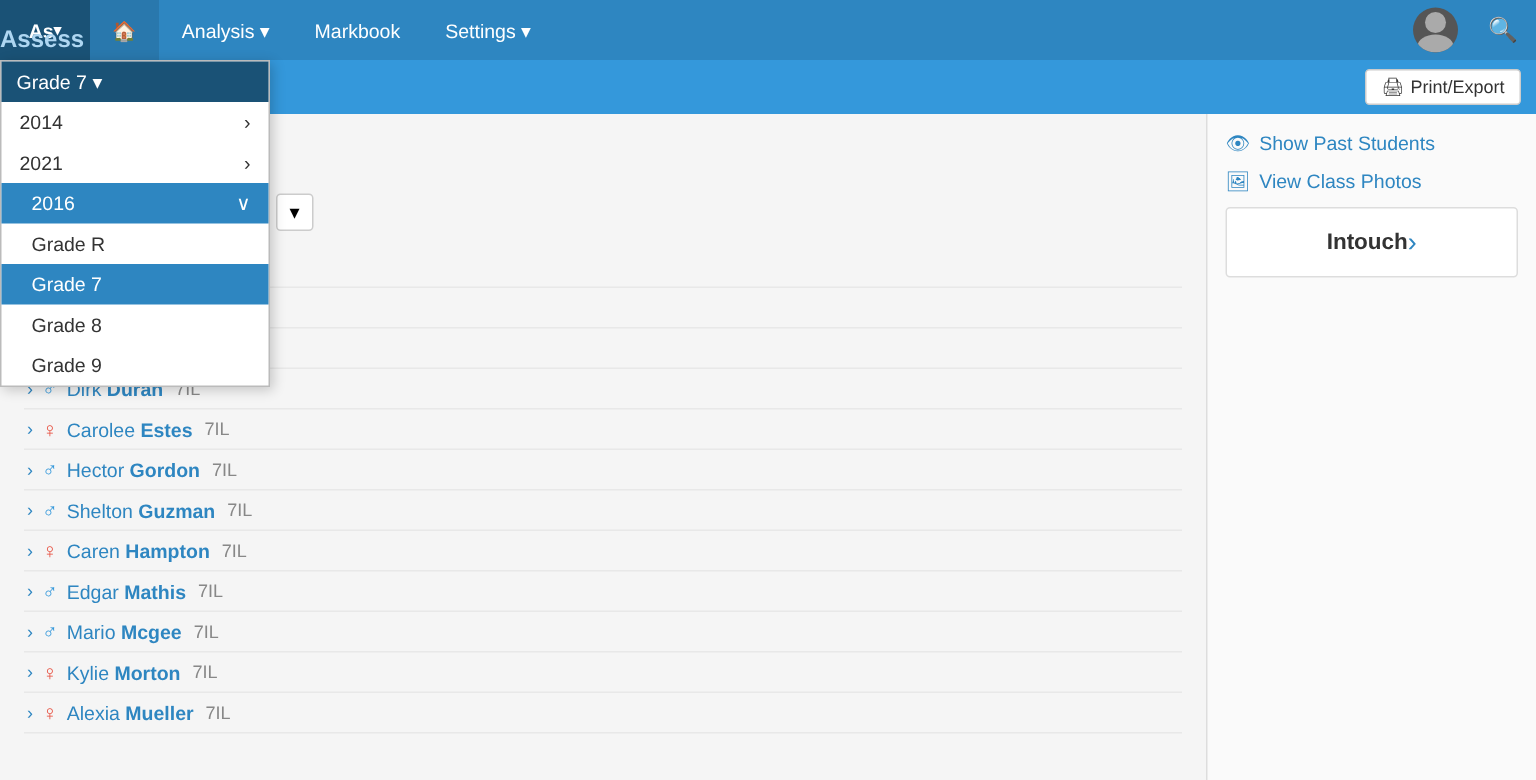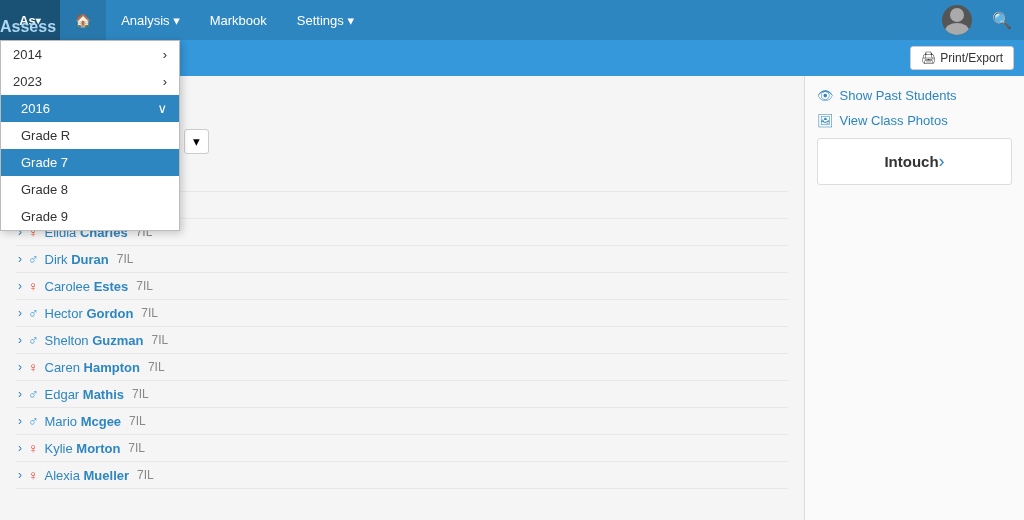--- a/index.html
+++ b/index.html
@@ -400,26 +400,29 @@
         <span>View Class Photos</span>
       </div>
       <div class="intouch-box">
         <span class="intouch-label">Intouch</span>
         <span class="intouch-arrow">›</span>
       </div>
     </div>
   </div>
 
   <div class="dropdown-overlay" style="top:40px; left:0;">
+    <div class="dropdown-header">
+      <span>Grade 7 ▾</span>
+    </div>
     <div class="dropdown-year">
       <span>2014</span>
       <span>›</span>
     </div>
     <div class="dropdown-year">
-      <span>2023</span>
+      <span>2021</span>
       <span>›</span>
     </div>
     <div class="dropdown-year expanded">
       <span>2016</span>
       <span>∨</span>
     </div>
     <div class="dropdown-grade">Grade R</div>
     <div class="dropdown-grade selected">Grade 7</div>
     <div class="dropdown-grade">Grade 8</div>
     <div class="dropdown-grade">Grade 9</div>

